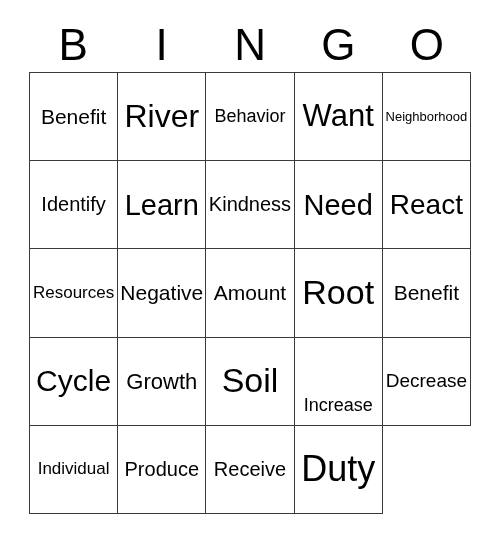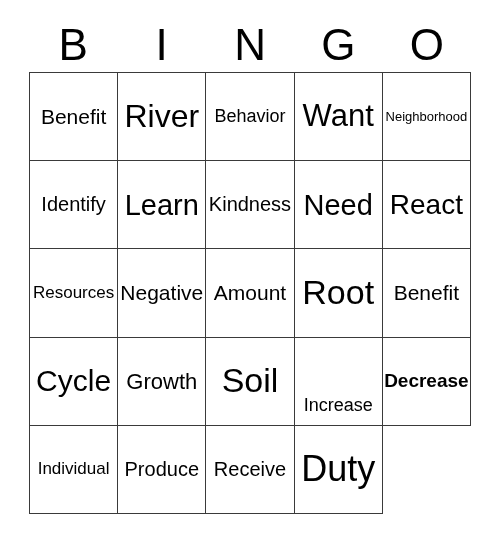--- a/index.html
+++ b/index.html
@@ -142,21 +142,21 @@
         <span class="cell-text" style="font-size: 22px;">Growth</span>
       </div>
     <div class="cell">
         <span class="cell-text" style="font-size: 34px;">Soil</span>
       </div>
     <div class="cell">
         <span class="cell-text" style="font-size: 18px; margin-top: 48px;">Increase</span>
       </div>
 
     <div class="cell">
-        <span class="cell-text" style="font-size: 19px; font-weight: bold;">Decrease</span>
+        <span class="cell-text" style="font-size: 19px;">Decrease</span>
       </div>
     <div class="cell">
         <span class="cell-text" style="font-size: 17px;">Individual</span>
       </div>
     <div class="cell">
         <span class="cell-text" style="font-size: 20px;">Produce</span>
       </div>
     <div class="cell">
         <span class="cell-text" style="font-size: 20px; text-align: right;">Receive</span>
       </div>

